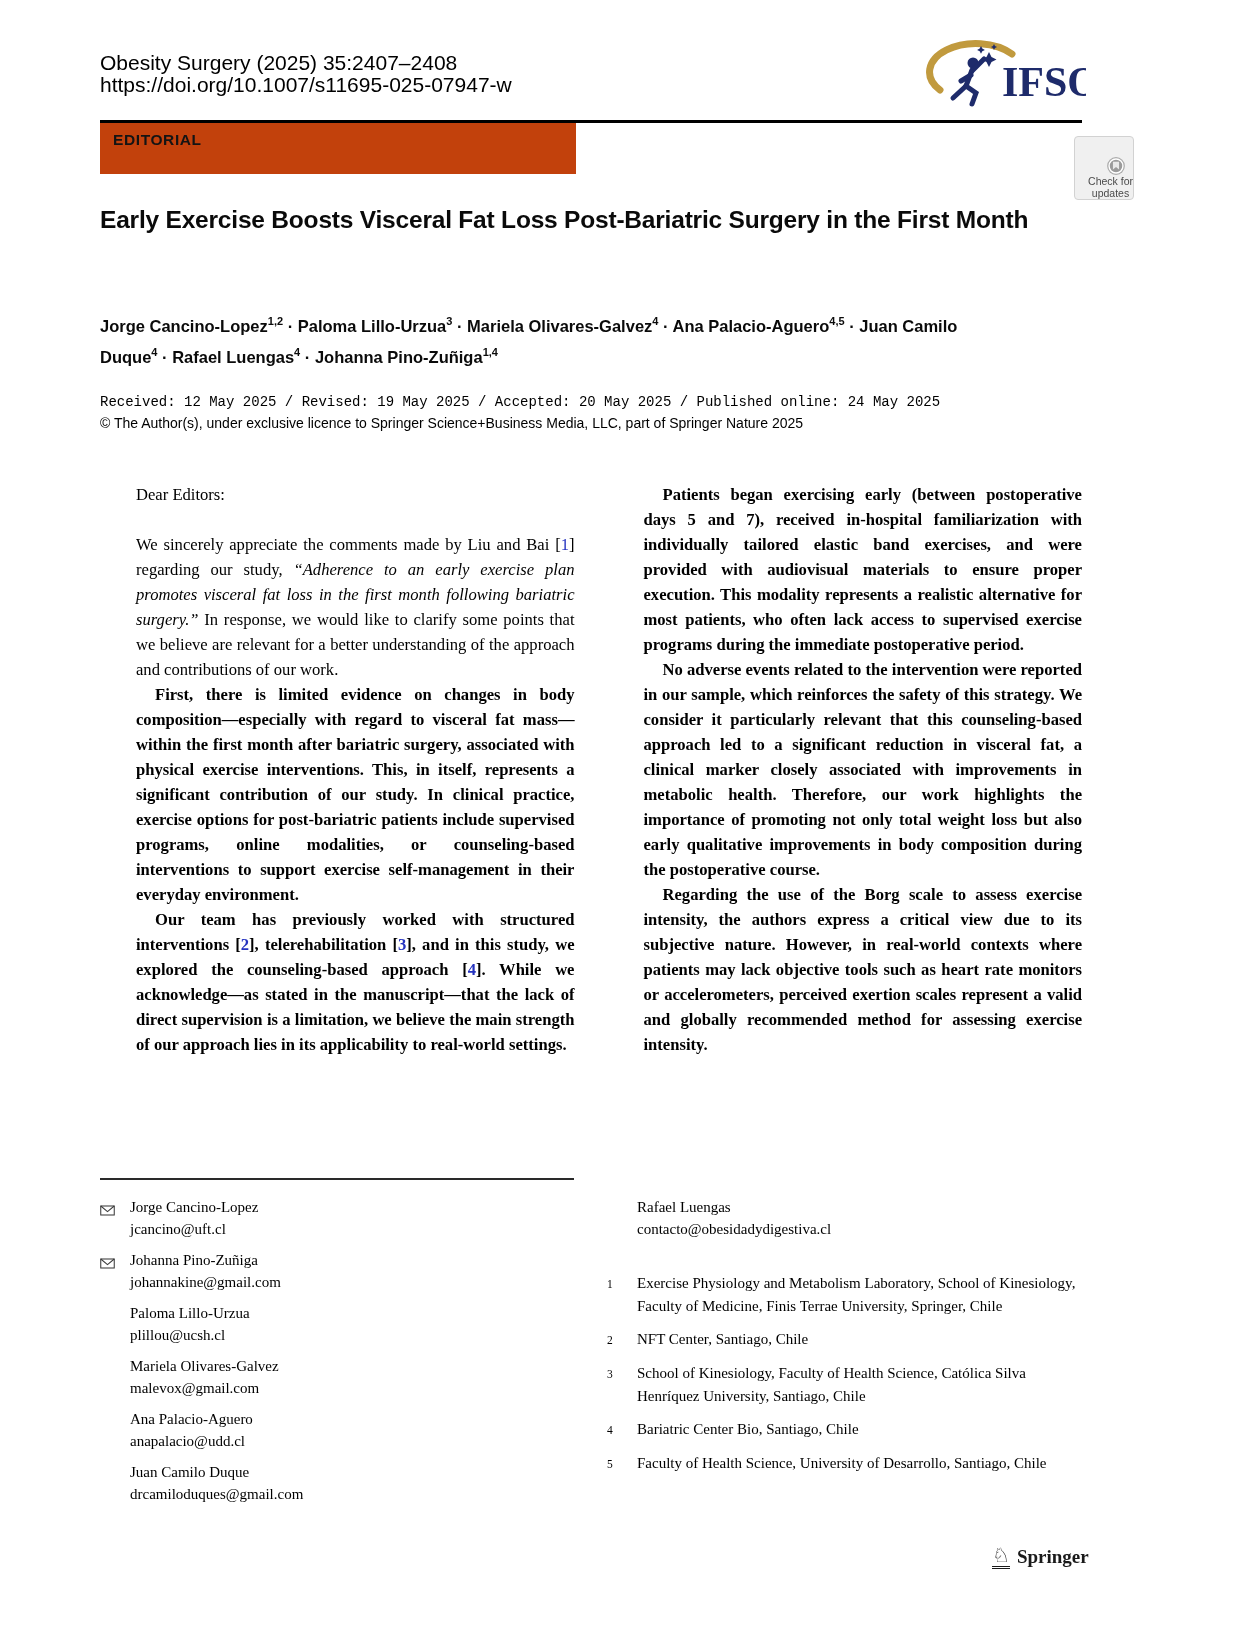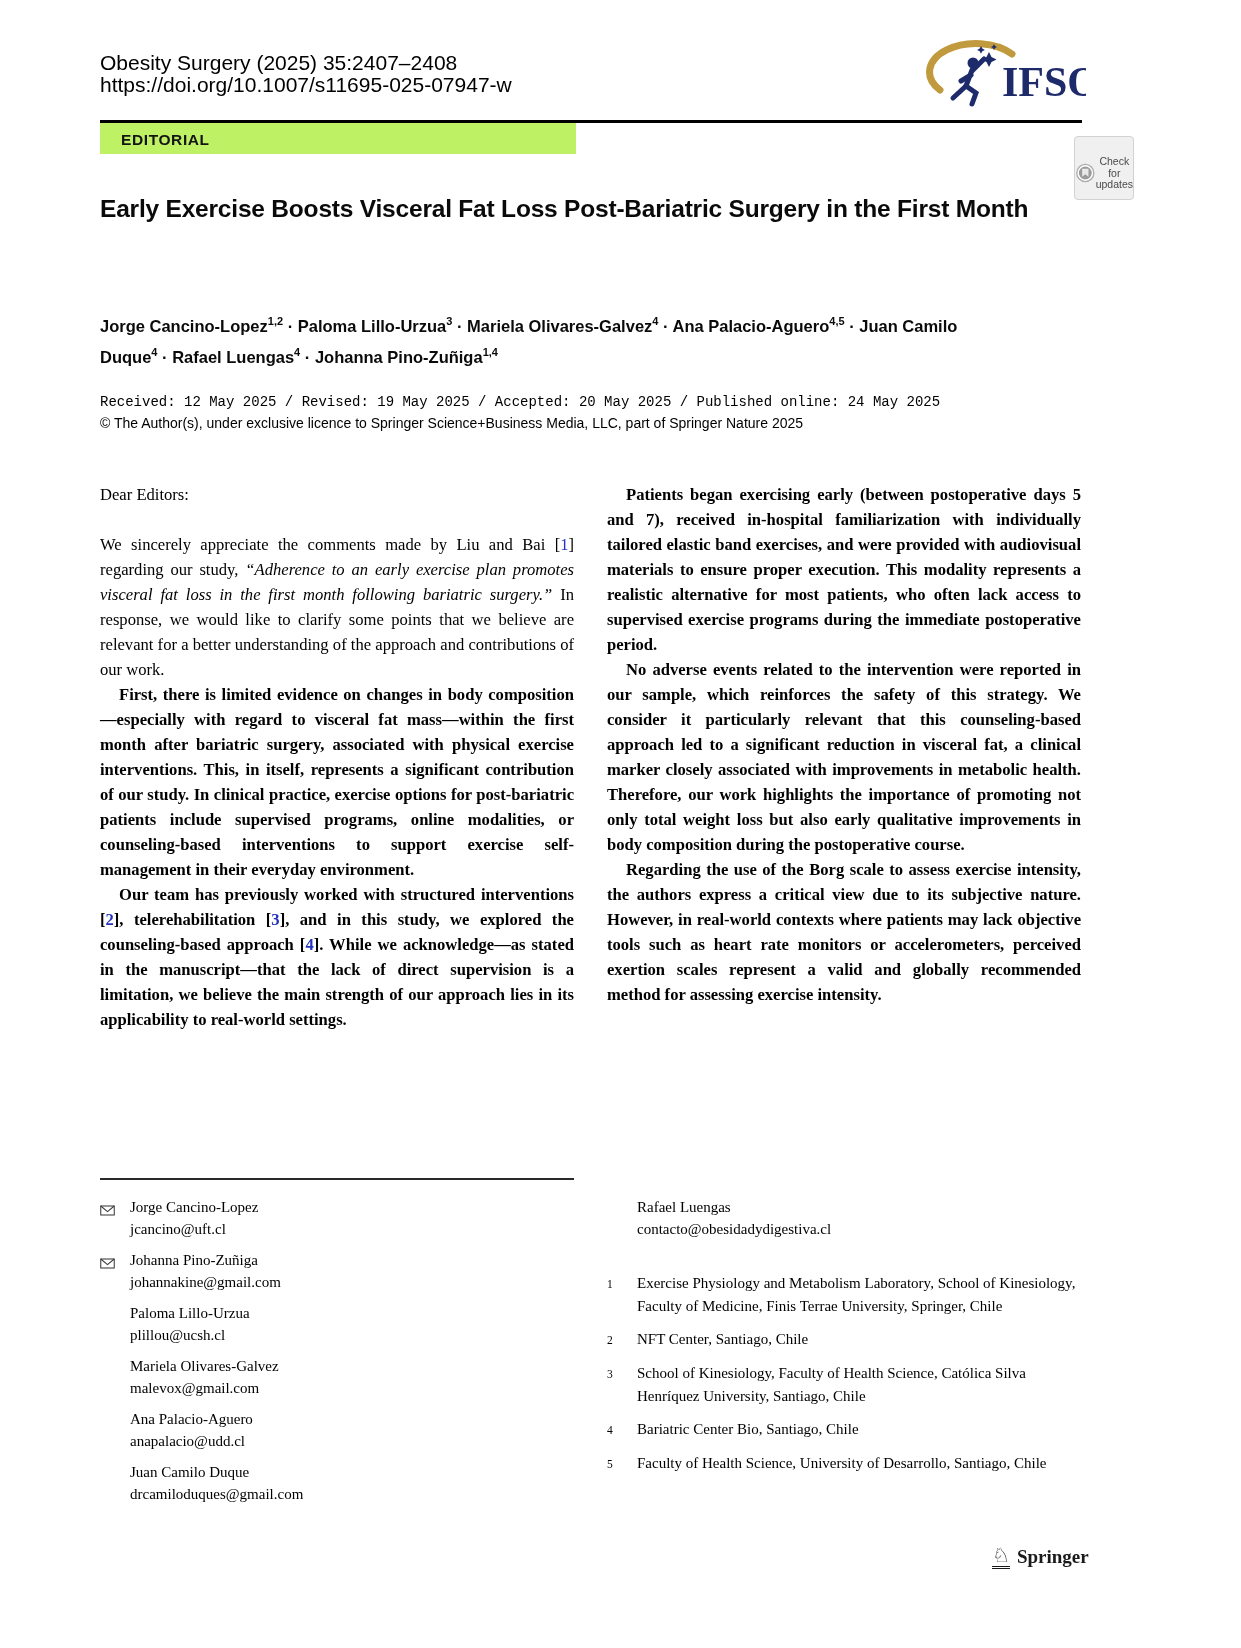--- a/index.html
+++ b/index.html
@@ -4,45 +4,45 @@
 <style>
   html,body{margin:0;padding:0;background:#ffffff;}
   .page{position:relative;width:1241px;height:1648px;background:#ffffff;overflow:hidden;
         font-family:"Liberation Serif",serif;color:#0b0b0b;}
 
   
   .journal-meta{position:absolute;left:100px;top:52px;font-family:"Liberation Sans",sans-serif;
                 font-size:21px;line-height:22px;color:#000;}
   .ifso-logo{position:absolute;left:926px;top:38px;}
   .rule-black{position:absolute;left:100px;top:120px;width:982px;height:3px;background:#000;}
-  .editorial-banner{position:absolute;left:100px;top:123px;width:476px;height:31px;background:#bef264;
+  .editorial-banner{position:absolute;left:100px;top:123px;width:476px;height:51px;background:#c2410c;
                     font-family:"Liberation Sans",sans-serif;font-weight:bold;font-size:15.5px;
-                    letter-spacing:.6px;line-height:33px;padding-left:21px;box-sizing:border-box;color:#141414;}
+                    letter-spacing:.6px;line-height:33px;padding-left:13px;box-sizing:border-box;color:#141414;}
   .check-badge{position:absolute;left:1074px;top:136px;width:60px;height:64px;background:#f0f0f0;
-               border:1px solid #d2d2d2;border-radius:4px;display:flex;flex-direction:row;
-               align-items:flex-start;padding-top:19px;box-sizing:border-box;cursor:pointer;}
+               border:1px solid #d2d2d2;border-radius:4px;display:flex;flex-direction:column;
+               align-items:flex-end;padding-top:19px;box-sizing:border-box;cursor:pointer;}
   .badge-text{font-family:"Liberation Sans",sans-serif;font-size:10.5px;line-height:11.5px;
               color:#4a4a4a;text-align:center;}
 
   
-  .article-title{position:absolute;left:100px;top:193px;width:1000px;
+  .article-title{position:absolute;left:100px;top:204px;width:1000px;
                  font-family:"Liberation Sans",sans-serif;font-weight:bold;font-size:24.5px;
                  line-height:31px;color:#0a0a0a;letter-spacing:-.2px;}
   .authors{position:absolute;left:100px;top:308px;width:880px;
            font-family:"Liberation Sans",sans-serif;font-weight:bold;font-size:16.5px;
            line-height:26px;color:#0a0a0a;}
   .authors sup{font-size:11px;}
   .received-line{position:absolute;left:100px;top:394px;font-family:Liberation Mono, monospace;
                  font-size:14px;color:#000;}
   .copyright-line{position:absolute;left:100px;top:415px;font-family:"Liberation Sans",sans-serif;
                   font-size:14px;color:#000;}
 
   
   .main-cols{position:absolute;left:100px;top:482px;width:982px;display:flex;gap:33px;}
-  .bcol{width:474px;font-size:16.6px;line-height:25px;text-align:justify;color:#000;}
+  .bcol{width:474px;font-size:16.6px;line-height:25px;text-align:justify;color:#000;margin-left:36px;}
   .salutation{margin:0 0 25px 0;}
   .para{margin:0;}
   .para.indent{text-indent:19px;font-weight:bold;}
   .ref{color:#2533c0;cursor:pointer;}
   .em{font-style:italic;}
 
   
   .footer-cols{position:absolute;left:100px;top:1178px;width:982px;display:flex;gap:33px;
                font-size:15px;line-height:22px;color:#000;}
   .fcol{width:474px;}

